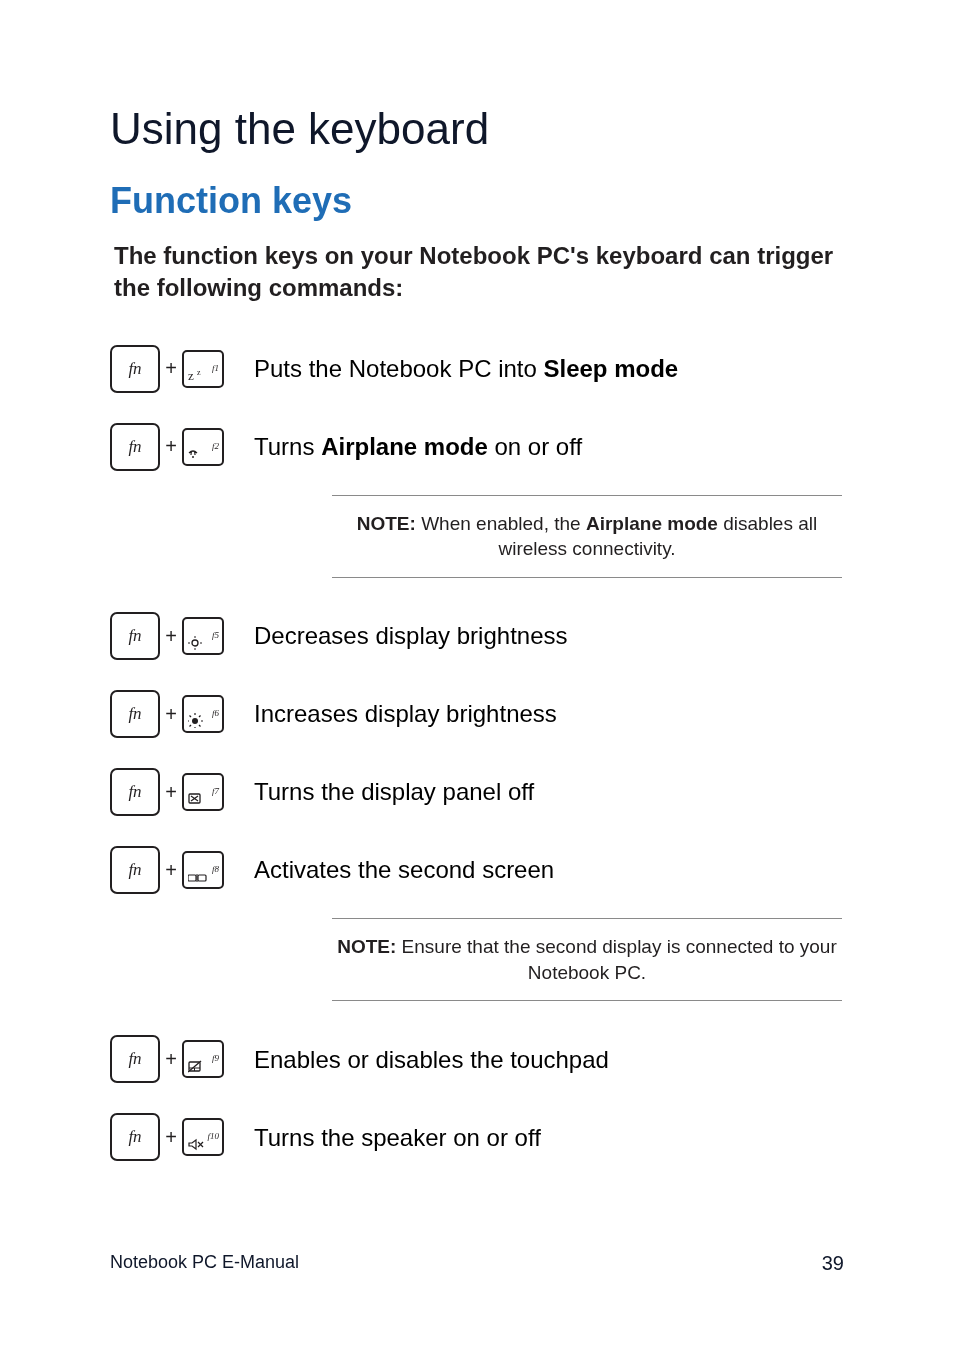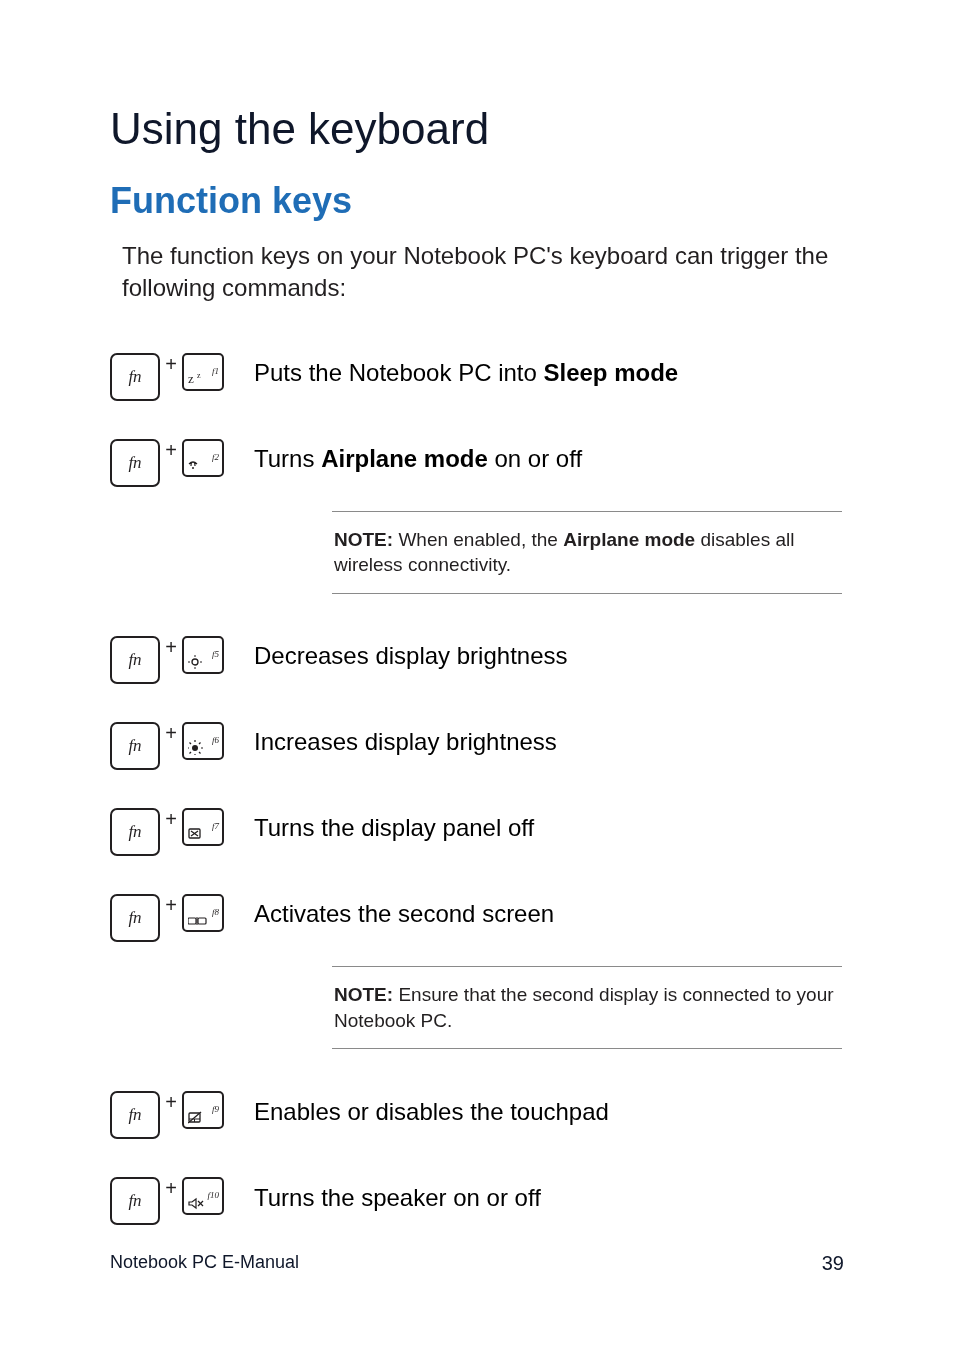--- a/index.html
+++ b/index.html
@@ -26,37 +26,37 @@
     color: #0f172a;
     letter-spacing: 0px;
   }
   h2.subtitle {
     margin: 0 0 18px 0;
     font-size: 36px;
     font-weight: 700;
     color: #1f6db6;
   }
   p.intro {
-    margin: 0 0 40px 12px;
+    margin: 0 0 40px 4px;
     font-size: 24px;
     line-height: 1.35;
-    font-weight: 400;
+    font-weight: 700;
     color: #221f20;
   }
   .row {
     display: flex;
     align-items: center;
     margin-bottom: 30px;
   }
   .row.tight { margin-bottom: 24px; }
   .keys {
     width: 144px;
     flex: 0 0 144px;
     display: flex;
-    margin-top: 8px;
+    align-items: center;
   }
   .key {
     display: inline-flex;
     align-items: center;
     justify-content: center;
     border: 2px solid #221f20;
     border-radius: 7px;
     background: #fff;
     box-sizing: border-box;
     position: relative;
@@ -102,20 +102,21 @@
   .desc {
     font-size: 24px;
     line-height: 1.3;
     color: #000000;
     font-weight: 400;
   }
   .desc b, .note b { font-weight: 700; }
   .noteblock {
     margin: 6px 0 34px 222px;
     width: 510px;
+    text-align: center;
   }
   .noteblock hr {
     border: none;
     border-top: 1px solid #8a8a8a;
     margin: 0;
   }
   .note {
     font-size: 19px;
     line-height: 1.35;
     color: #221f20;

